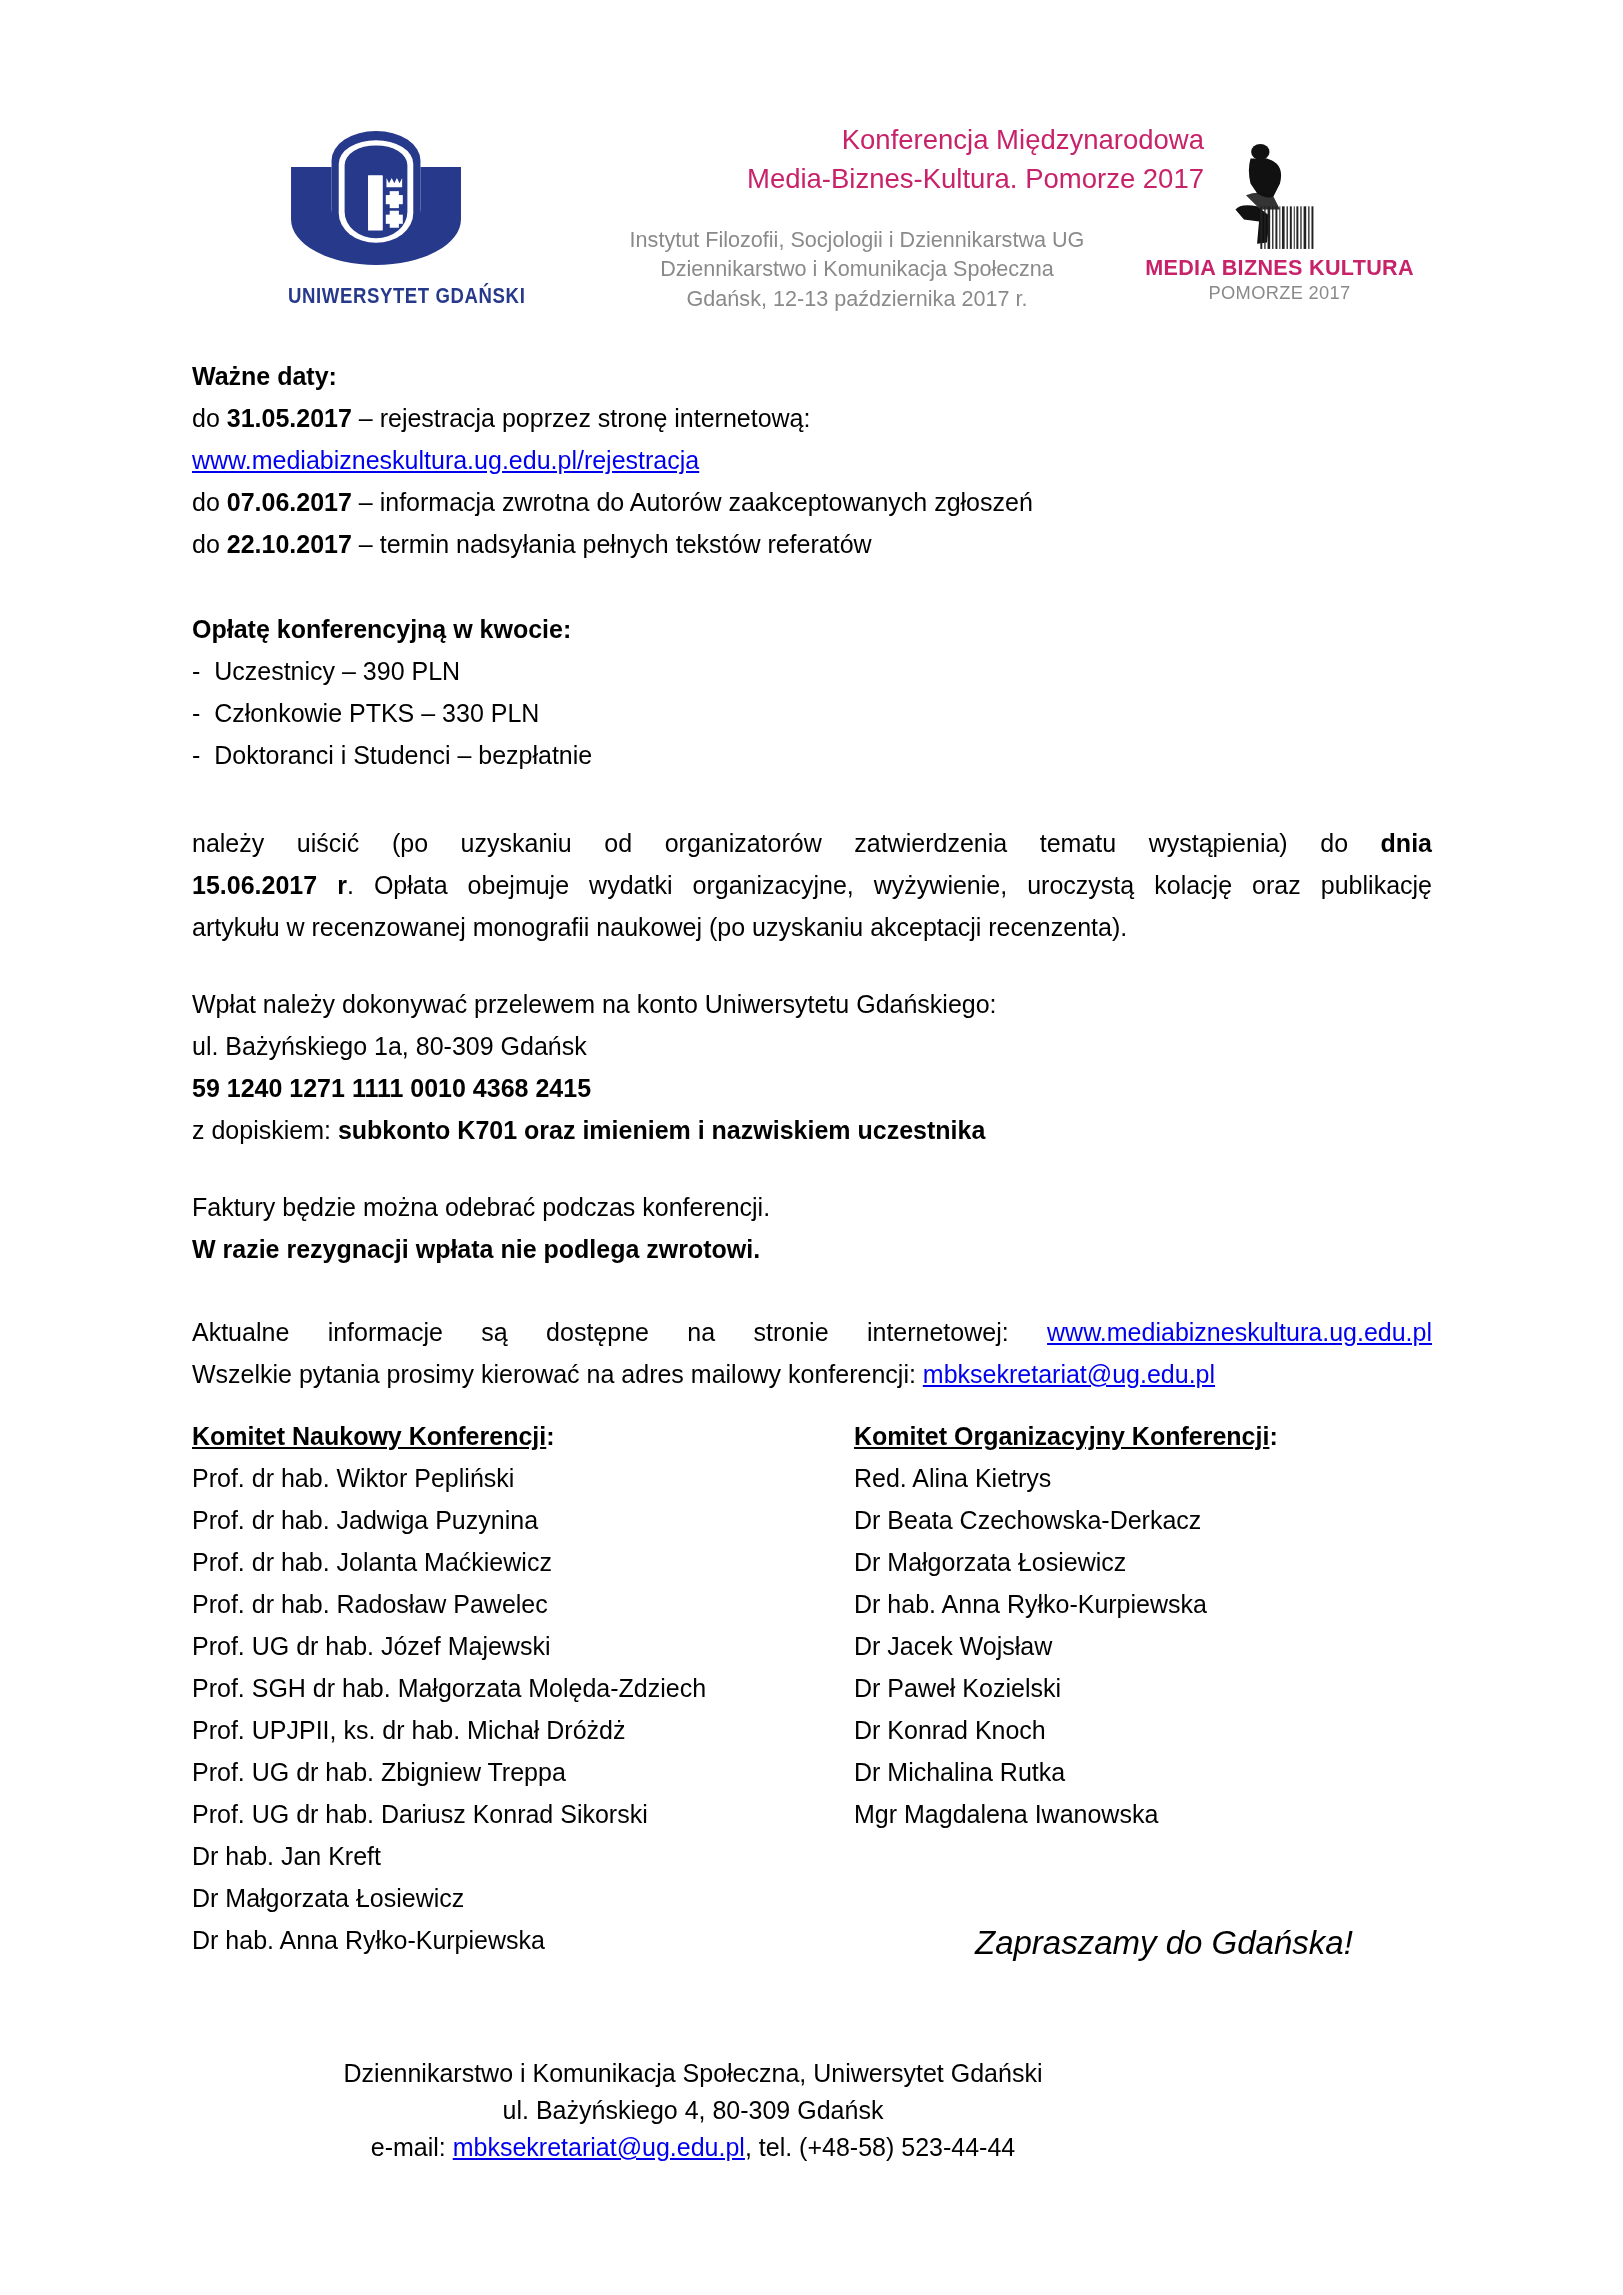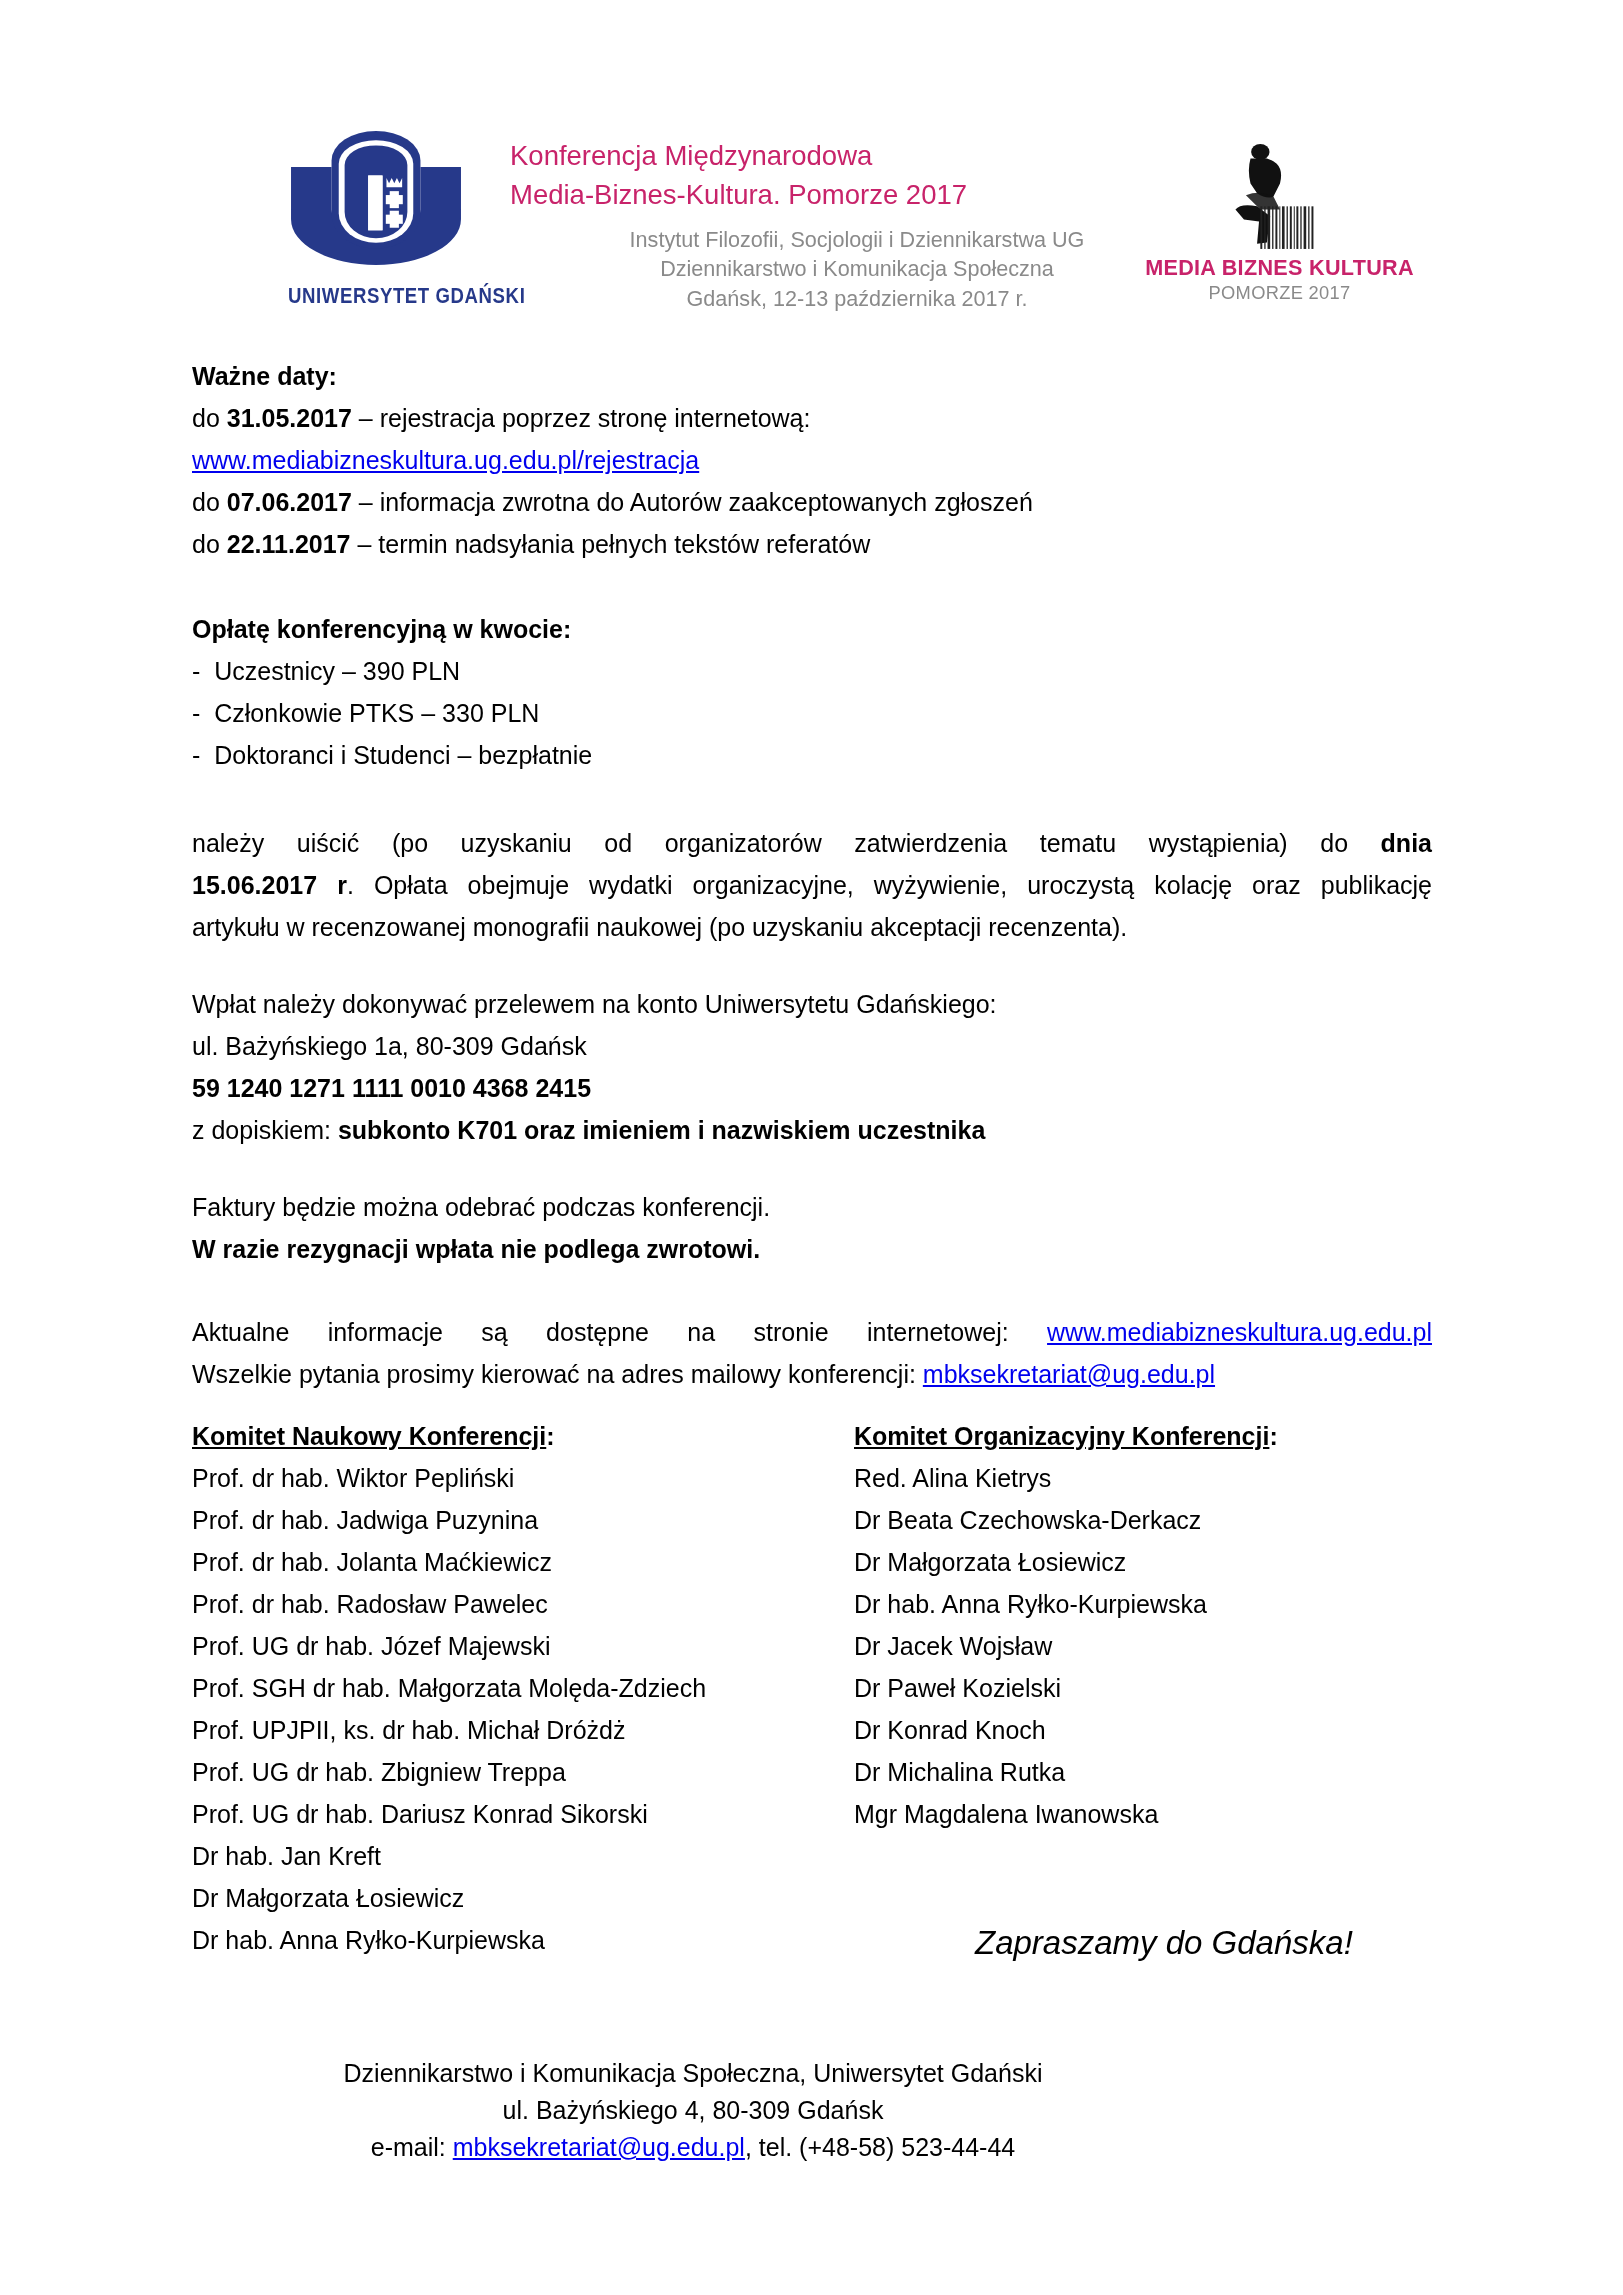--- a/index.html
+++ b/index.html
@@ -7,21 +7,21 @@
          font-family: "Liberation Sans", sans-serif; color: #000; }
   .page { position: absolute; left: 0; top: 0; width: 1623px; height: 2295px; }
 
   
   .ug-logo { position: absolute; left: 288px; top: 131px; width: 209px; height: 183px; }
   .ug-logo svg { position: absolute; left: 2.6px; top: 0; }
   .ug-name { position: absolute; left: 0; top: 152px; width: 216px; text-align: center;
              font-family: "Liberation Sans", sans-serif; font-weight: bold; font-size: 21.6px;
              color: #26398a; letter-spacing: 0.7px; transform: scaleX(0.86); transform-origin: left top; white-space: nowrap; }
 
-  .conf-title { position: absolute; left: 510px; top: 136px; width: 694px; text-align: left; }
+  .conf-title { position: absolute; left: 510px; top: 120px; width: 694px; text-align: right; }
   .conf-title .line1 { font-size: 27.5px; color: #c8236a; line-height: 39px; }
   .conf-title .line2 { font-size: 27.5px; color: #c8236a; line-height: 39px; }
   .conf-title .line2 b { font-weight: normal; margin-top: 12px; }
   .conf-sub { position: absolute; left: 510px; top: 225px; width: 694px; text-align: center;
               color: #8a8a8a; font-size: 21.6px; line-height: 29.4px; }
 
   .mbk-logo { position: absolute; left: 1139px; top: 111px; width: 281px; height: 209px; }
   .mbk-logo svg { position: absolute; left: 82px; top: 33px; }
   .mbk-title { position: absolute; left: 0; top: 144px; width: 281px; text-align: center;
                color: #c8236a; font-weight: bold; font-size: 21.6px; letter-spacing: 0.3px; }
@@ -104,21 +104,21 @@
     </svg>
     <div class="mbk-title">MEDIA BIZNES KULTURA</div>
     <div class="mbk-sub">POMORZE 2017</div>
   </div>
 
   <div class="body-text" style="top:355px;">
     <div class="line b">Ważne daty:</div>
     <div class="line"><span>do </span><span class="b">31.05.2017</span><span> – rejestracja poprzez stronę internetową:</span></div>
     <div class="line"><a class="link">www.mediabizneskultura.ug.edu.pl/rejestracja</a></div>
     <div class="line"><span>do </span><span class="b">07.06.2017</span><span> – informacja zwrotna do Autorów zaakceptowanych zgłoszeń</span></div>
-    <div class="line"><span>do </span><span class="b">22.11.2017</span><span> – termin nadsyłania pełnych tekstów referatów</span></div>
+    <div class="line"><span>do </span><span class="b">22.10.2017</span><span> – termin nadsyłania pełnych tekstów referatów</span></div>
   </div>
 
   <div class="body-text" style="top:608px;">
     <div class="line b">Opłatę konferencyjną w kwocie:</div>
     <div class="line" style="white-space:pre;">-  Uczestnicy – 390 PLN</div>
     <div class="line" style="white-space:pre;">-  Członkowie PTKS – 330 PLN</div>
     <div class="line" style="white-space:pre;">-  Doktoranci i Studenci – bezpłatnie</div>
   </div>
 
   <div class="body-text" style="top:822px;">

